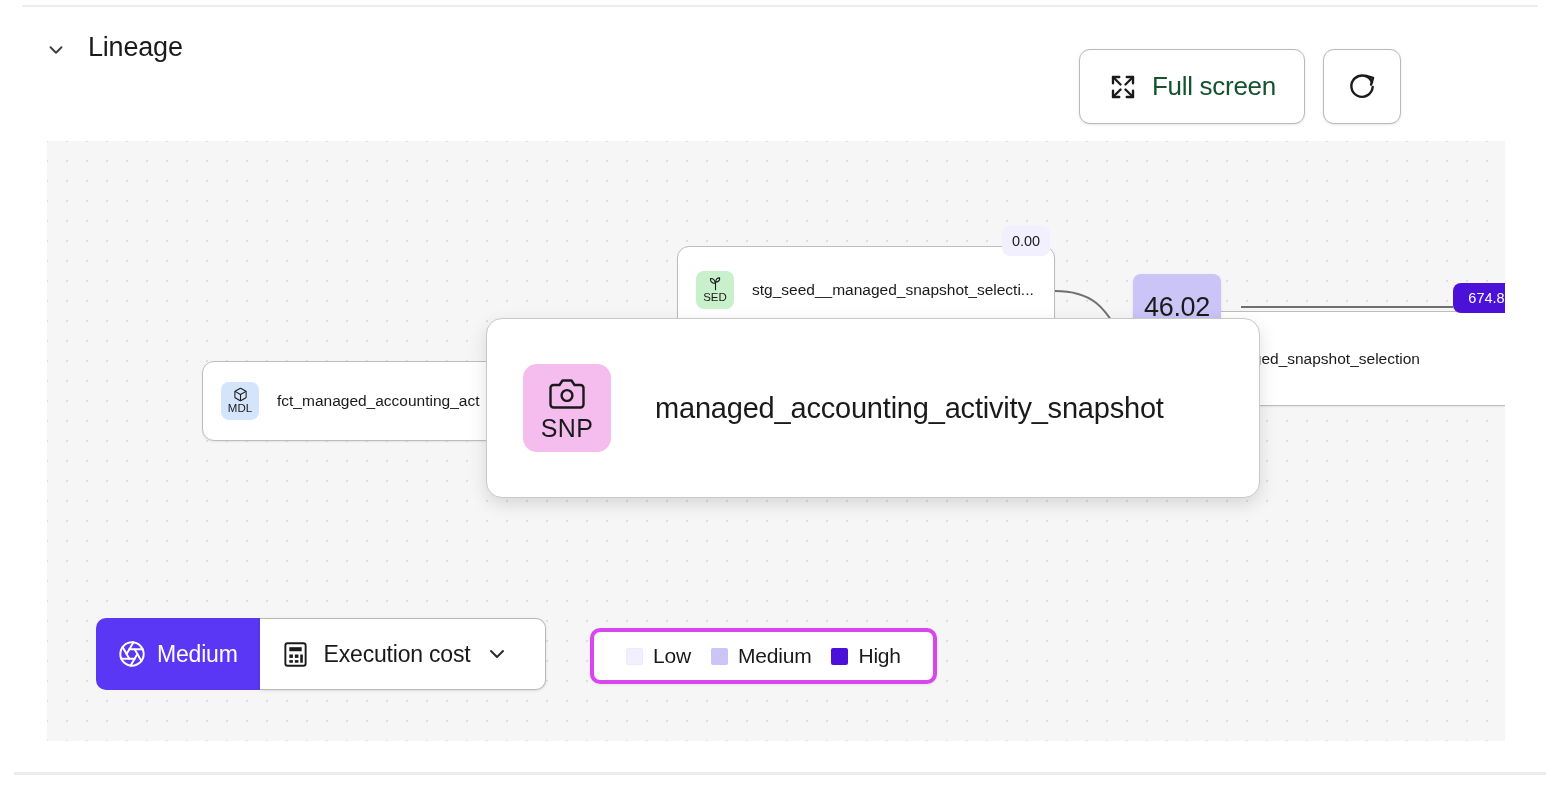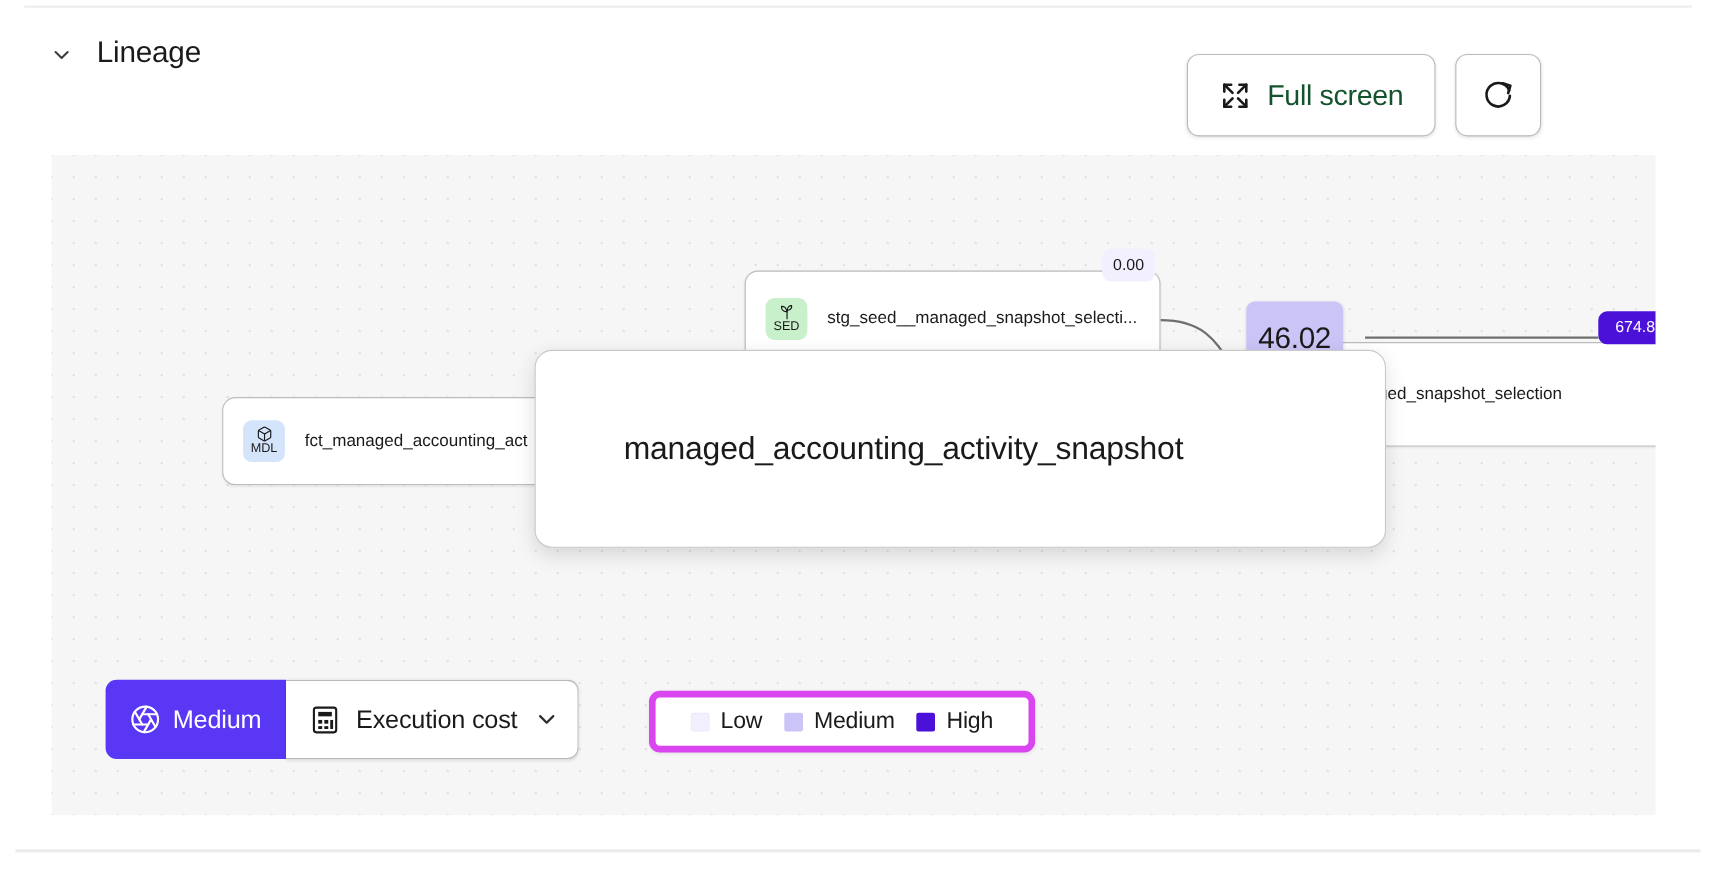--- a/index.html
+++ b/index.html
@@ -210,33 +210,33 @@
   .lens-btn-label { font-size: 23px; color: #ffffff; letter-spacing: -0.2px; }
 
   .lens-select {
     background: #ffffff;
     border: 1px solid #b9b9b9;
     border-left: none;
     border-radius: 0 10px 10px 0;
     display: flex;
     align-items: center;
     gap: 15px;
-    padding: 0 16px 0 22px;
+    padding: 0 36px 0 22px;
     cursor: pointer;
     box-shadow: 0 1px 3px rgba(0,0,0,0.10);
   }
   .lens-select-label { font-size: 23px; color: #1a1a1a; letter-spacing: -0.2px; }
   .lens-select svg { display:block; }
 
   .legend {
     position: absolute;
     left: 590px; top: 628px;
     height: 56px;
     background: #ffffff;
-    border: 6px solid #d946ef;
+    border: 4px solid #d946ef;
     border-radius: 10px;
     display: flex;
     align-items: center;
     gap: 20px;
     padding: 0 32px;
     box-shadow: 0 1px 3px rgba(0,0,0,0.08);
     z-index: 30;
   }
   .legend-item { display: flex; align-items: center; gap: 10px; }
   .legend-swatch { width: 17px; height: 17px; border-radius: 2px; flex: 0 0 auto; }
@@ -355,20 +355,29 @@
       <span>
         <svg width="32" height="32" viewBox="0 0 24 24" fill="none" stroke="#1a1a1a" stroke-width="1.8" stroke-linecap="round" stroke-linejoin="round">
           <path d="M19.5 8.5A8 8 0 1 0 20 12"></path>
           <polyline points="15.2 3.6 20.3 5.2 18.8 10.2"></polyline>
         </svg>
       </span>
     </button>
   </div>
 
   <div class="hover-card">
+    <div class="hover-badge">
+      <span>
+        <svg width="36" height="36" viewBox="0 0 24 24" fill="none" stroke="#1a1a1a" stroke-width="1.6" stroke-linecap="round" stroke-linejoin="round">
+          <path d="M23 19a2 2 0 0 1-2 2H3a2 2 0 0 1-2-2V8a2 2 0 0 1 2-2h4l2-3h6l2 3h4a2 2 0 0 1 2 2z"></path>
+          <circle cx="12" cy="13" r="3.6"></circle>
+        </svg>
+      </span>
+      <span class="hover-badge-label">SNP</span>
+    </div>
     <div class="hover-title">managed_accounting_activity_snapshot</div>
   </div>
 
   <div class="lens-group">
     <button class="lens-btn">
       <span>
         <svg width="28" height="28" viewBox="0 0 24 24" fill="none" stroke="#ffffff" stroke-width="1.7" stroke-linecap="round" stroke-linejoin="round">
           <circle cx="12" cy="12" r="10"></circle>
           <line x1="14.31" y1="8" x2="20.05" y2="17.94"></line>
           <line x1="9.69" y1="8" x2="21.17" y2="8"></line>

